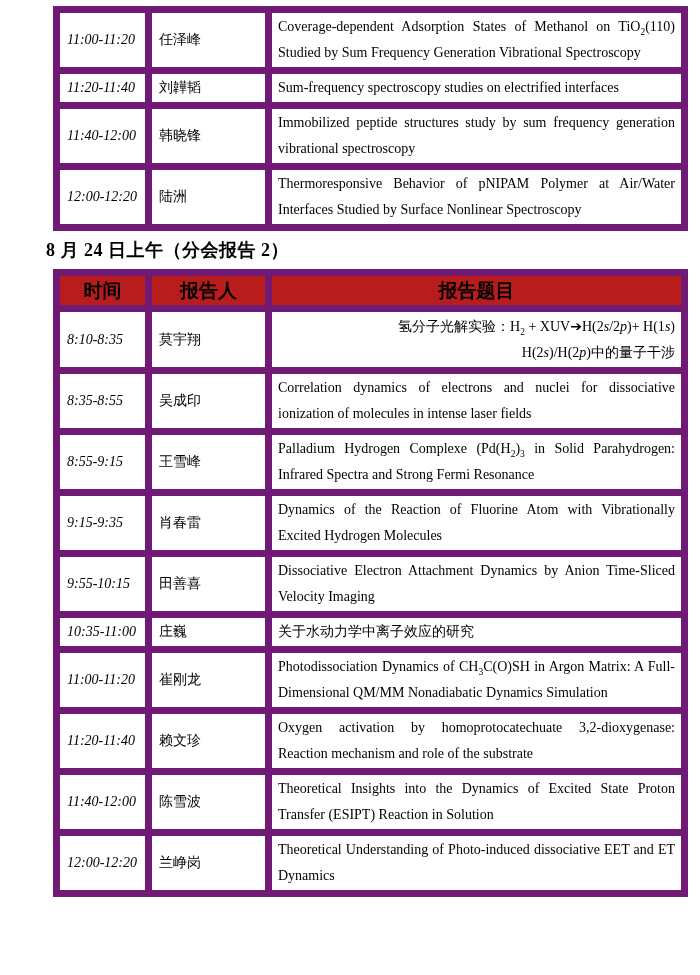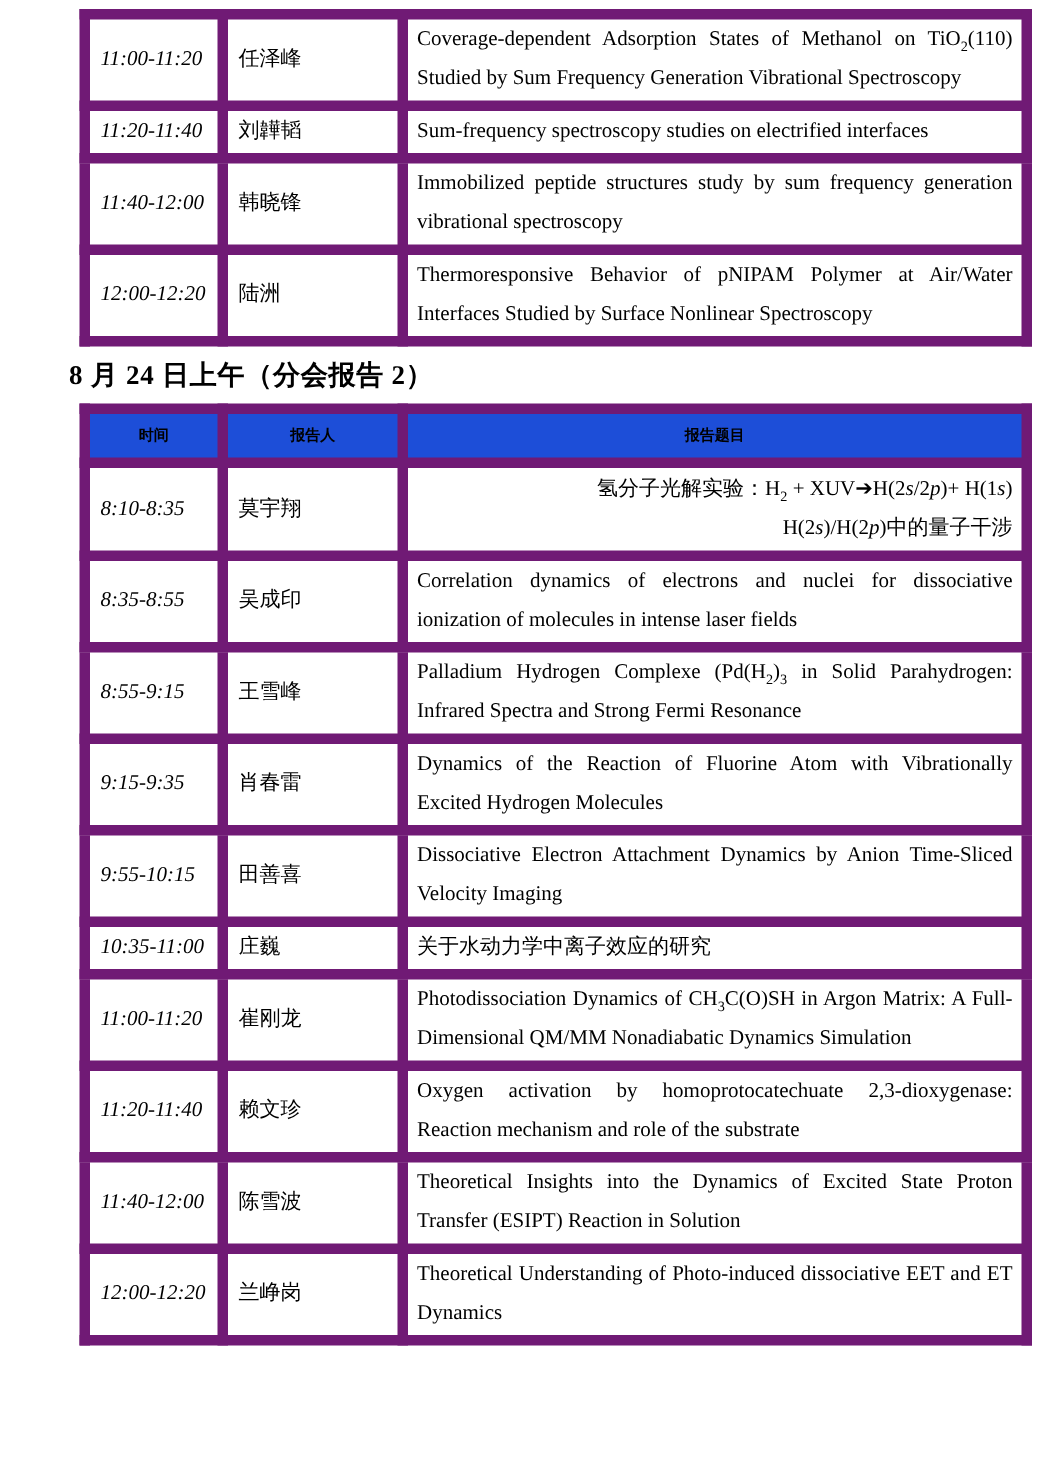--- a/index.html
+++ b/index.html
@@ -12,22 +12,22 @@
   table.sched {
     border-collapse:collapse; table-layout:fixed; width:628px;
     border:1px solid #000; border-bottom:2px solid #222;
   }
   table.sched td, table.sched th {
     border:7px solid #701a75;
     font-size:14px; line-height:26px; vertical-align:middle;
     overflow:hidden; word-wrap:break-word;
   }
   table.sched th {
-    background:#1d4ed8; font-weight:bold; text-align:center;
-    height:27px; font-size:10px;
+    background:#b91c1c; font-weight:bold; text-align:center;
+    height:27px; font-size:19px;
   }
   td.c-time { width:92px;  padding:1px 3px 1px 7px;font-style:italic; }
   td.c-spk  { width:120px; padding:1px 3px 1px 7px; }
   td.c-title{ width:416px; padding:1px 6px; text-align:justify; }
   td.c-title.left { text-align:right; }
   col.w-time { width:92px; } col.w-spk { width:120px; } col.w-title { width:416px; }
 
   td.c-title sub { font-size:9.5px; line-height:0; }
   td.c-title i { font-style:italic; }
   .arr { font-family:"DejaVu Sans",sans-serif; font-weight:bold; }
@@ -120,21 +120,21 @@
         <td class="c-title">关于水动力学中离子效应的研究</td>
       </tr>
       <tr>
         <td class="c-time">11:00-11:20</td>
         <td class="c-spk">崔刚龙</td>
         <td class="c-title">Photodissociation Dynamics of CH<sub>3</sub>C(O)SH in Argon Matrix: A Full-Dimensional QM/MM Nonadiabatic Dynamics Simulation</td>
       </tr>
       <tr>
         <td class="c-time">11:20-11:40</td>
         <td class="c-spk">赖文珍</td>
-        <td class="c-title">Oxygen activation by homoprotocatechuate 2,3-dioxygenase: Reaction mechanism and role of the substrate</td>
+        <td class="c-title">Oxygen activation by homoprotocatechuate 3,2-dioxygenase: Reaction mechanism and role of the substrate</td>
       </tr>
       <tr>
         <td class="c-time">11:40-12:00</td>
         <td class="c-spk">陈雪波</td>
         <td class="c-title">Theoretical Insights into the Dynamics of Excited State Proton Transfer (ESIPT) Reaction in Solution</td>
       </tr>
       <tr>
         <td class="c-time">12:00-12:20</td>
         <td class="c-spk">兰峥岗</td>
         <td class="c-title">Theoretical Understanding of Photo-induced dissociative EET and ET Dynamics</td>

